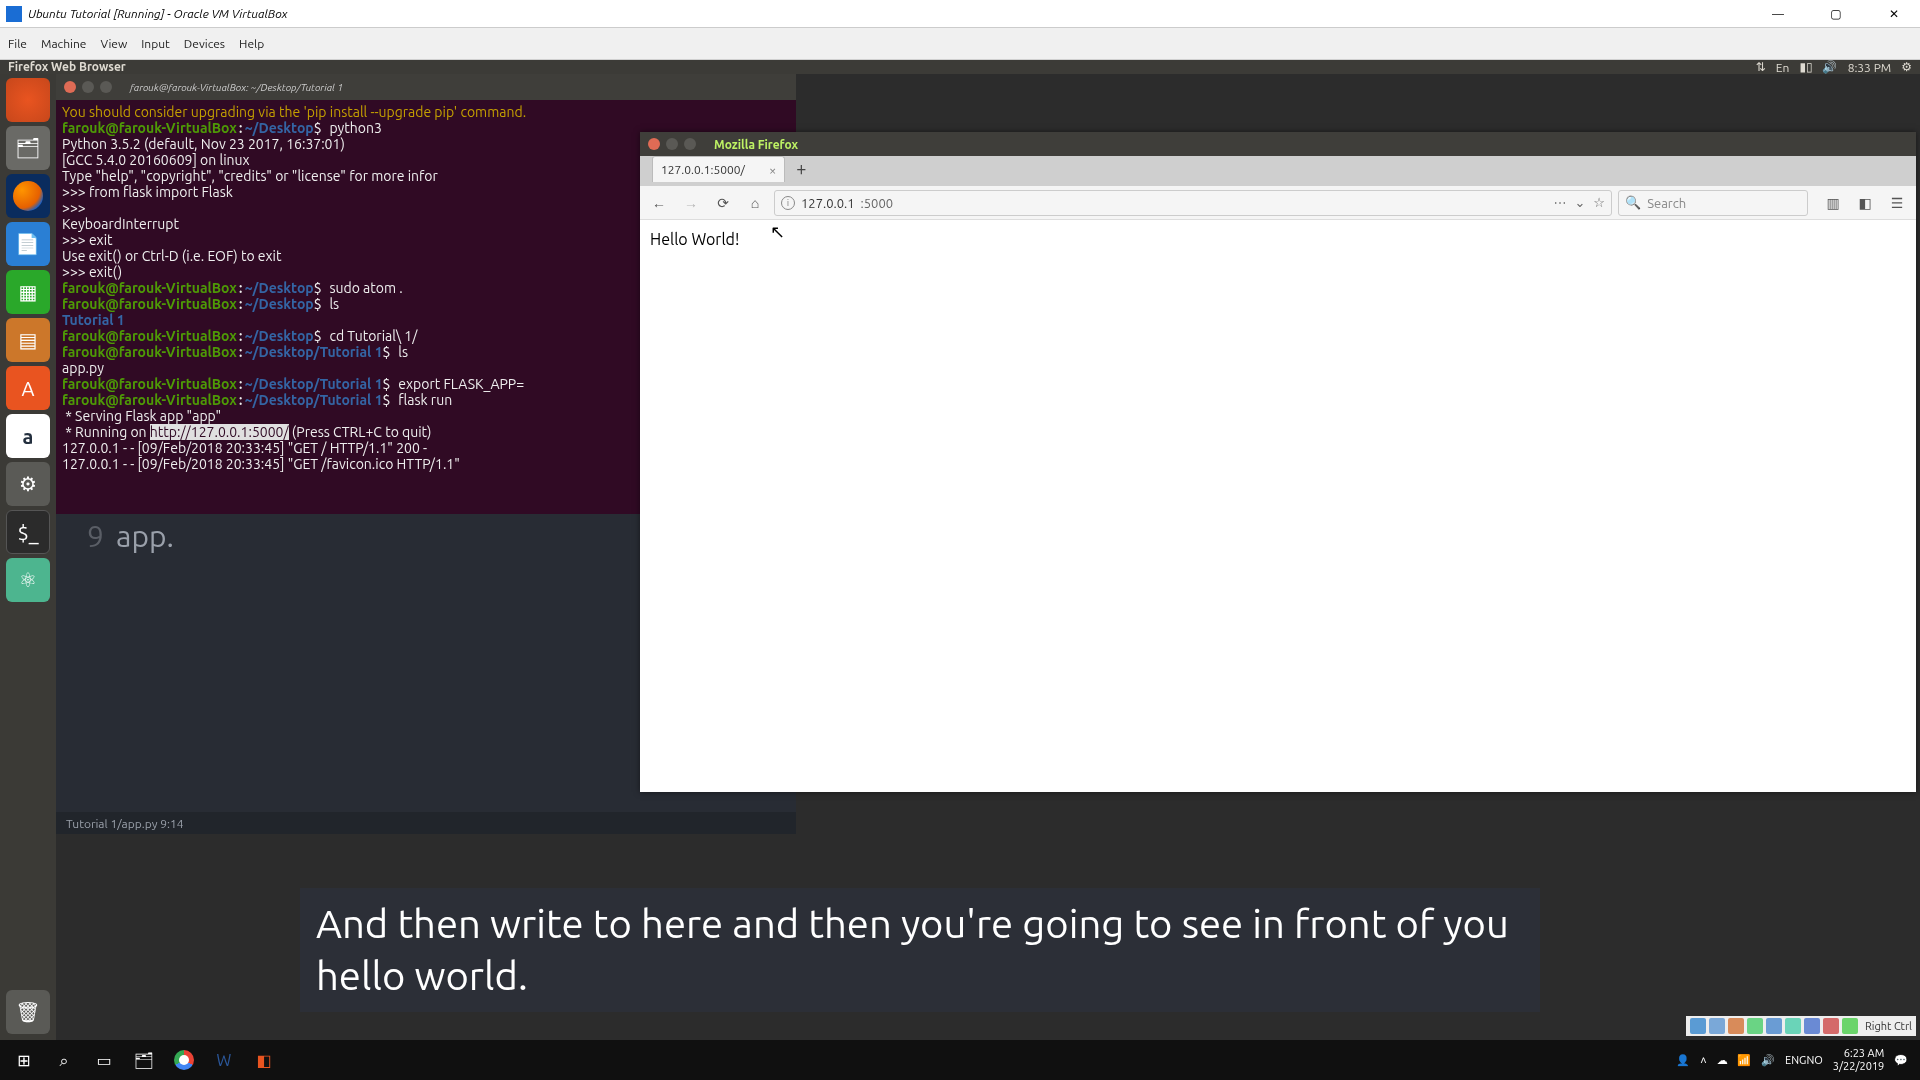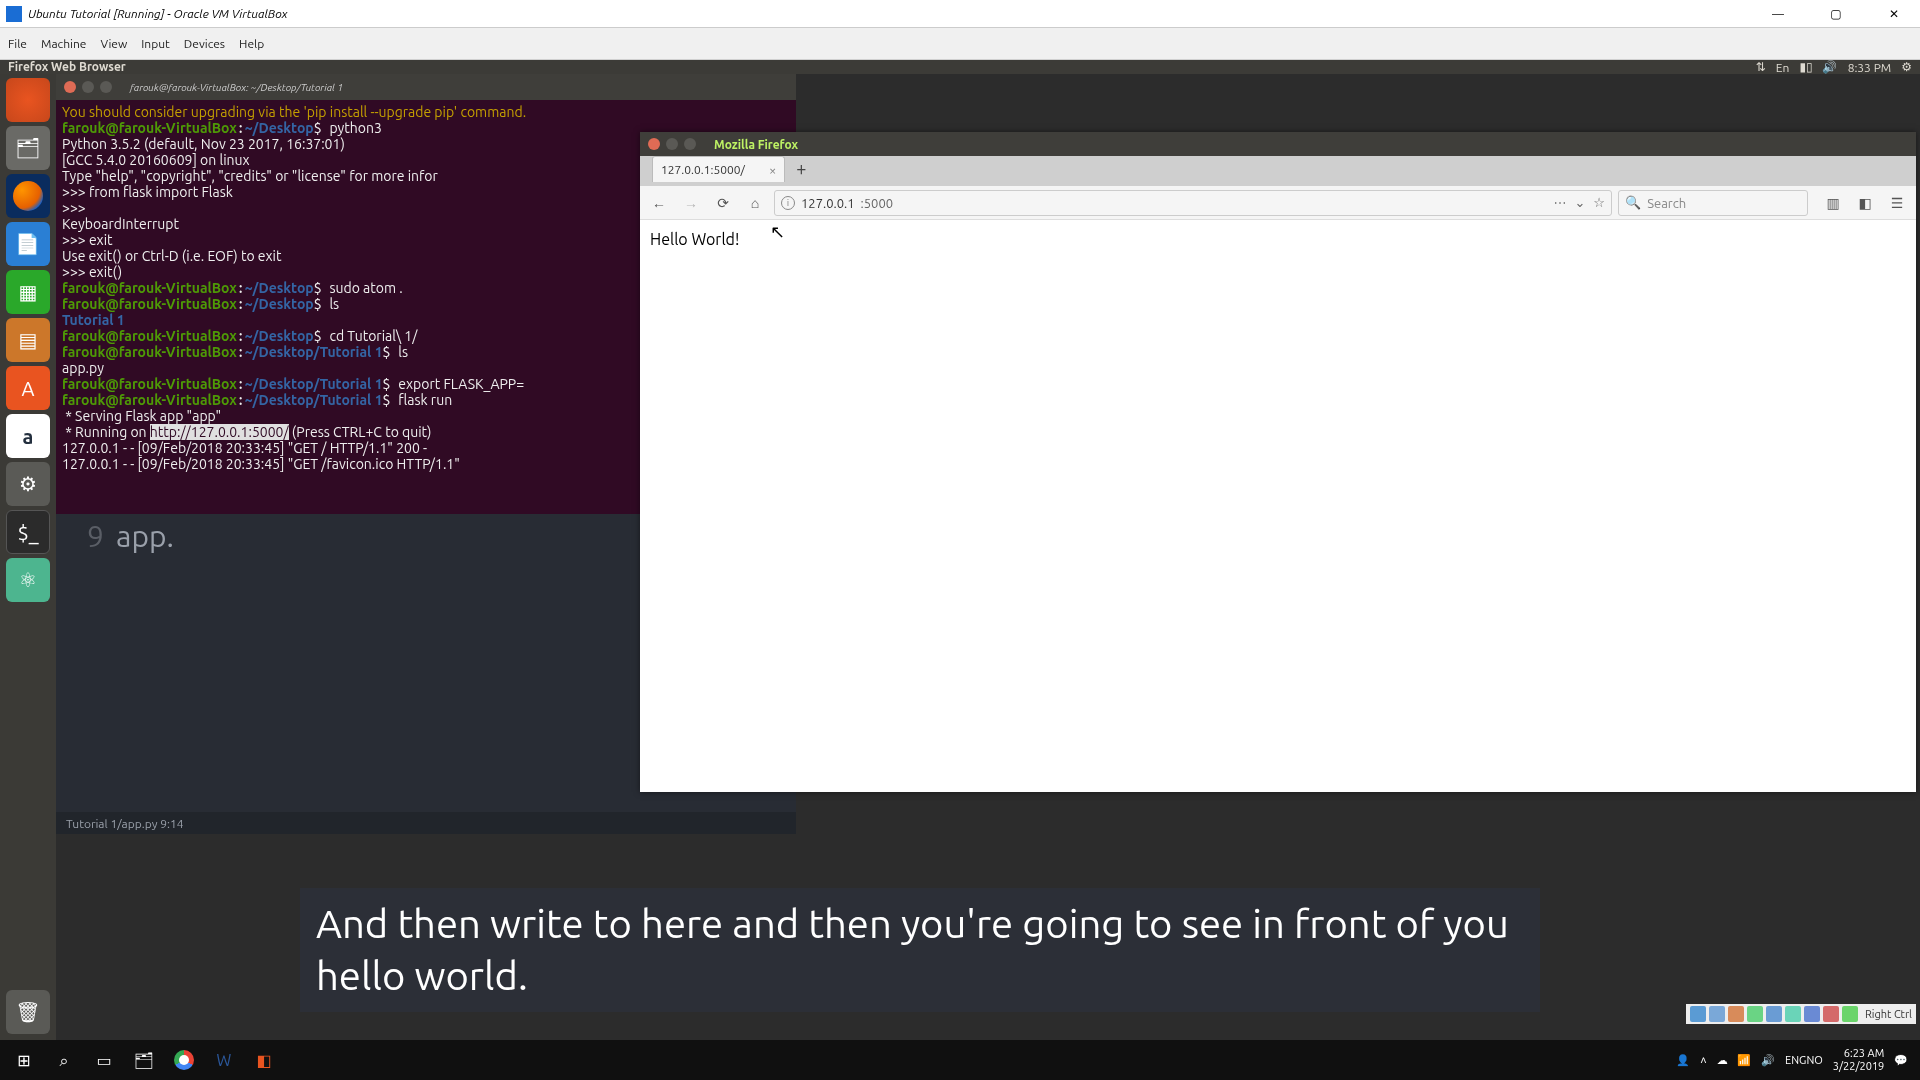--- a/index.html
+++ b/index.html
@@ -235,21 +235,21 @@
 
   <div class="cursor-arrow" style="left:770px; top:147px;">↖</div>
 
   <div class="subtitle">
     <div>And then write to here and then you're going to see in front of you</div>
     <div>hello world.</div>
   </div>
 
 </div>
 
-<div class="vbox-icons" style="position:absolute; right:4px; bottom:56px;">
+<div class="vbox-icons" style="position:absolute; right:4px; bottom:44px;">
   <div class="ico"></div>
   <div class="ico" style="background:#7aa8d8"></div>
   <div class="ico" style="background:#d88b5a"></div>
   <div class="ico" style="background:#6ad484"></div>
   <div class="ico" style="background:#6a9cd4"></div>
   <div class="ico" style="background:#6ad4b8"></div>
   <div class="ico" style="background:#6a8ad4"></div>
   <div class="ico" style="background:#d46a6a"></div>
   <div class="ico" style="background:#6ad46a"></div>
   <span class="txt">Right Ctrl</span>

